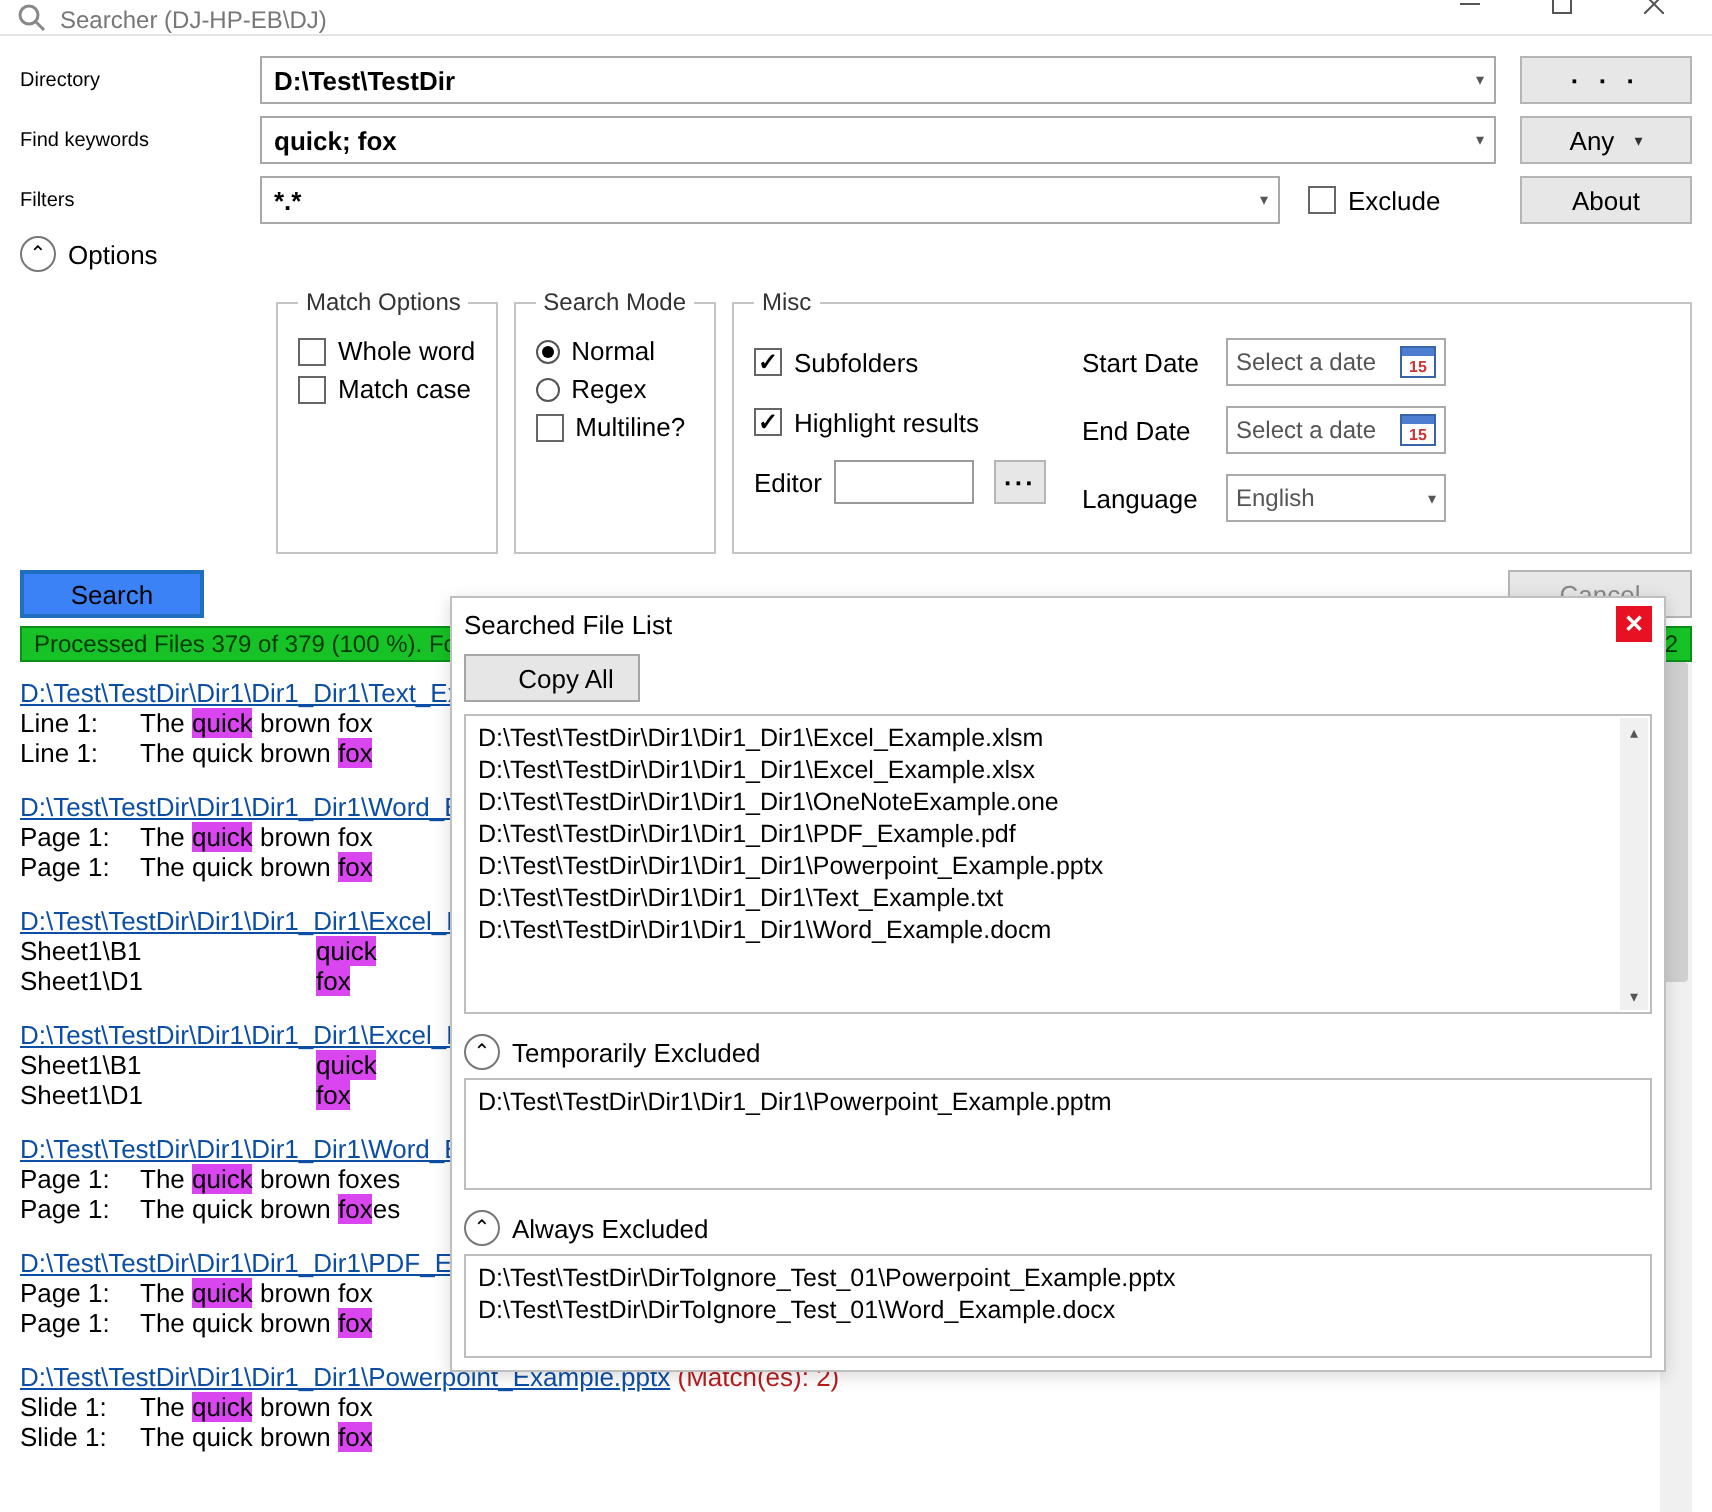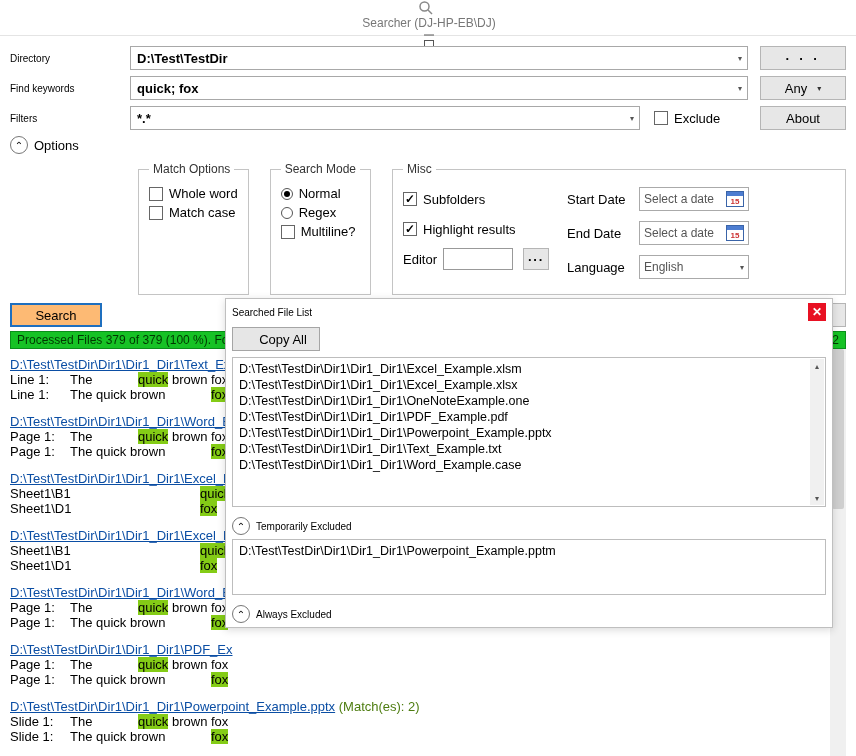--- a/index.html
+++ b/index.html
@@ -1,19 +1,19 @@
 <!DOCTYPE html>
 <html><head>
 <meta charset="utf-8">
 <style>
   * { box-sizing: border-box; font-family: "Segoe UI", Tahoma, sans-serif; }
   html, body { margin: 0; padding: 0; width: 856px; height: 756px; background: #fff; color: #000; font-size: 13px; overflow: hidden; }
 
   
-  .titlebar { height: 36px; display: flex; align-items: center; padding: 0 6px 0 8px; border-bottom: 1px solid #e4e4e4; color: #777; flex-direction: column; }
+  .titlebar { height: 18px; display: flex; align-items: flex-end; padding: 0 6px 0 8px; border-bottom: 1px solid #e4e4e4; color: #777; }
   .titlebar .icon { width: 16px; height: 16px; margin-right: 6px; }
   .titlebar .title { flex: 1; font-size: 12px; }
   .win-btn { width: 46px; height: 30px; display: flex; align-items: center; justify-content: center; color: #666; cursor: default; }
   .win-btn svg { width: 10px; height: 10px; stroke: #555; fill: none; }
 
   
   .content { padding: 10px 10px 0 10px; }
 
   .row { display: flex; align-items: center; margin-bottom: 6px; }
   .row .lbl { width: 120px; font-size: 10px; }
@@ -25,21 +25,21 @@
   .right-btn .caret { margin-left: 10px; font-size: 8px; color: #333; }
 
   .cb-wrap { display: inline-flex; align-items: center; gap: 6px; font-size: 13px; }
   .cb { width: 14px; height: 14px; border: 1px solid #666; display: inline-flex; align-items: center; justify-content: center; font-size: 12px; line-height: 1; background: #fff; }
   .cb.checked::after { content: "✓"; color: #000; font-weight: bold; font-size: 12px; margin-top:-1px; }
 
   .options-row { display: flex; align-items: center; margin: 4px 0 8px 0; }
   .chev-btn { width: 18px; height: 18px; border: 1px solid #777; border-radius: 50%; display: inline-flex; align-items: center; justify-content: center; font-size: 10px; margin-right: 6px; background: #fff; }
 
   
-  .groups { display: flex; gap: 21px; margin-left: 128px; margin-bottom: 8px; }
+  .groups { display: flex; gap: 8px; margin-left: 128px; margin-bottom: 8px; }
   fieldset.grp { border: 1px solid #c4c4c4; padding: 6px 10px 10px 10px; margin: 0; }
   fieldset.grp legend { font-size: 12px; padding: 0 4px; color: #333; }
   .grp .line { display: flex; align-items: center; margin: 4px 0; gap: 6px; font-size: 13px; white-space: nowrap; }
   .radio { width: 12px; height: 12px; border: 1px solid #555; border-radius: 50%; display: inline-flex; align-items: center; justify-content: center; background: #fff; }
   .radio.sel::after { content: ""; width: 6px; height: 6px; border-radius: 50%; background: #000; }
   .sub { margin-left: 18px; }
 
   .grp.misc { flex: 1; }
   .misc-cols { display: flex; gap: 18px; }
   .misc-left .line, .misc-mid .line { height: 26px; }
@@ -55,44 +55,44 @@
       border: 0; position: relative; }
   .flag-ico::before { content:""; position:absolute; inset:0; background:
       linear-gradient(#c8102e,#c8102e) center/100% 3px no-repeat,
       linear-gradient(#c8102e,#c8102e) center/3px 100% no-repeat; }
   .editor-input { width: 70px; height: 22px; border: 1px solid #999; background:#fff; }
   .editor-btn { width: 26px; height: 22px; background: #e7e7e7; border: 1px solid #b5b5b5; margin-left: 4px; display: inline-flex; align-items: center; justify-content: center; font-weight: bold; letter-spacing: 1px; }
   .matchcount { margin-left: 8px; white-space: nowrap; }
 
   
   .action-row { display: flex; justify-content: space-between; margin: 2px 0 4px 0; }
-  .search-btn { width: 92px; height: 24px; border: 2px solid #1e6fbf; background: #fdba74; font-size: 13px; }
+  .search-btn { width: 92px; height: 24px; border: 2px solid #1e6fbf; background: #3b82f6; font-size: 13px; }
   .cancel-btn { width: 92px; height: 24px; border: 1px solid #b5b5b5; background: #e7e7e7; color: #888; font-size: 13px; }
 
   
   .status { height: 18px; background: #16c225; border: 1px solid #0a8f1a; color: #003800; font-size: 12px; padding: 1px 6px; display: flex; white-space: nowrap; overflow: hidden; }
   .status .time { margin-left: auto; background: #16c225; }
 
   
   .results-wrap { position: relative; height: 446px; border-top: 0; }
   .results { position: absolute; inset: 0; overflow: hidden; padding: 8px 10px 0 0; font-size: 13px; }
   .results a.file { color: #0b4ea4; text-decoration: underline; font-size: 13px; }
-  .results .mc { color: #4d7c0f; }
+  .results .mc { color: #b91c1c; }
   .results .rl { display: flex; }
   .results .loc { width: 60px; white-space: nowrap; }
   .results .txt { white-space: nowrap; }
-  .hl { background: #84cc16; margin-left: 42px; }
+  .hl { background: #d946ef; }
   .results .blk { margin-bottom: 12px; }
   .scrollbar { position: absolute; top: 0; right: 0; width: 16px; bottom: 0; background: #f0f0f0; }
   .scrollbar .thumb { position: absolute; top: 0; left: 2px; right: 2px; height: 160px; background: #cfcfcf; border-radius: 2px; }
 
   
   .popup { position: absolute; left: 225px; top: 298px; width: 608px; background: #fff; border: 1px solid #bfbfbf; box-shadow: 0 2px 8px rgba(0,0,0,.15); z-index: 10; font-size: 12.5px; }
   .popup .sec-head { display: flex; align-items: center; padding: 4px 6px; }
-  .popup .sec-title { flex: 1; font-size: 10px; }
+  .popup .sec-title { flex: 1; font-size: 13px; }
   .popup .close { width: 18px; height: 18px; background: #e81123; color: #fff; display: flex; align-items: center; justify-content: center; font-size: 12px; font-weight: bold; }
   .popup .chevc { width: 18px; height: 18px; border: 1px solid #777; border-radius: 50%; display: inline-flex; align-items: center; justify-content: center; font-size: 10px; margin-right: 6px; background: #fff; }
   .popup .btn-row { padding: 2px 6px 6px; }
   .copy-btn { width: 88px; height: 24px; background: #e6e6e6; border: 1px solid #a5a5a5; font-size: 13px; padding-left: 20px; }
   .popup .listbox { border: 1px solid #bdbdbd; margin: 0 6px 6px; position: relative; }
   .popup .listbox .inner { padding: 3px 16px 3px 6px; }
   .popup .listbox .inner div { padding: 1px 0; white-space: nowrap; }
   .popup .vscroll { position: absolute; top: 1px; right: 1px; bottom: 1px; width: 14px; background: #f0f0f0; }
   .popup .vscroll .arrow { height: 14px; display: flex; align-items: center; justify-content: center; font-size: 8px; color: #555; }
   .popup .vscroll .arrow.bottom { position:absolute; bottom:0; left:0; right:0; }
@@ -347,21 +347,21 @@
   </div>
   <div class="btn-row"><button class="copy-btn">Copy All</button></div>
   <div class="listbox" style="height:150px">
     <div class="inner" id="popup-files">
         <div>D:\Test\TestDir\Dir1\Dir1_Dir1\Excel_Example.xlsm</div>
         <div>D:\Test\TestDir\Dir1\Dir1_Dir1\Excel_Example.xlsx</div>
         <div>D:\Test\TestDir\Dir1\Dir1_Dir1\OneNoteExample.one</div>
         <div>D:\Test\TestDir\Dir1\Dir1_Dir1\PDF_Example.pdf</div>
         <div>D:\Test\TestDir\Dir1\Dir1_Dir1\Powerpoint_Example.pptx</div>
         <div>D:\Test\TestDir\Dir1\Dir1_Dir1\Text_Example.txt</div>
-        <div>D:\Test\TestDir\Dir1\Dir1_Dir1\Word_Example.case</div>
+        <div>D:\Test\TestDir\Dir1\Dir1_Dir1\Word_Example.docm</div>
       </div>
     <div class="vscroll">
         <div class="arrow">▴</div>
         <div class="arrow bottom">▾</div>
       </div>
   </div>
 
   <div class="sec-head">
     <span class="chevc">⌃</span>
     <span class="sec-title">Temporarily Excluded</span>
@@ -369,13 +369,19 @@
   <div class="listbox" style="height:56px">
     <div class="inner" id="popup-temp">
         <div>D:\Test\TestDir\Dir1\Dir1_Dir1\Powerpoint_Example.pptm</div>
       </div>
   </div>
 
   <div class="sec-head">
     <span class="chevc">⌃</span>
     <span class="sec-title">Always Excluded</span>
   </div>
+  <div class="listbox" style="height:52px">
+    <div class="inner" id="popup-always">
+        <div>D:\Test\TestDir\DirToIgnore_Test_01\Powerpoint_Example.pptx</div>
+        <div>D:\Test\TestDir\DirToIgnore_Test_01\Word_Example.docx</div>
+      </div>
+  </div>
 </div>
 
 </body></html>

